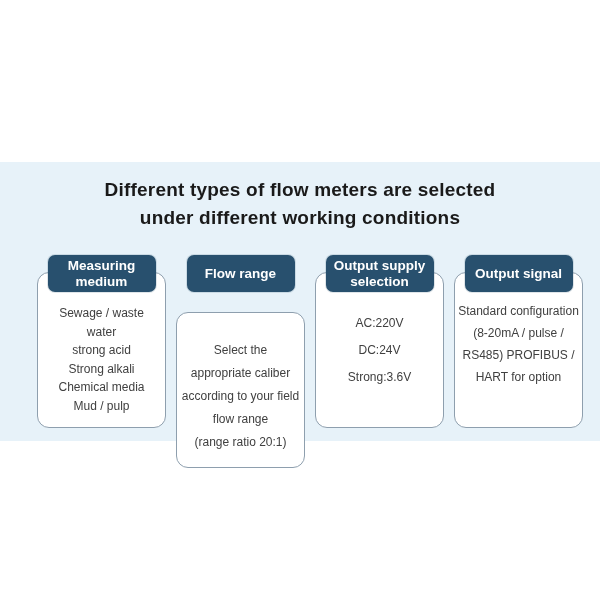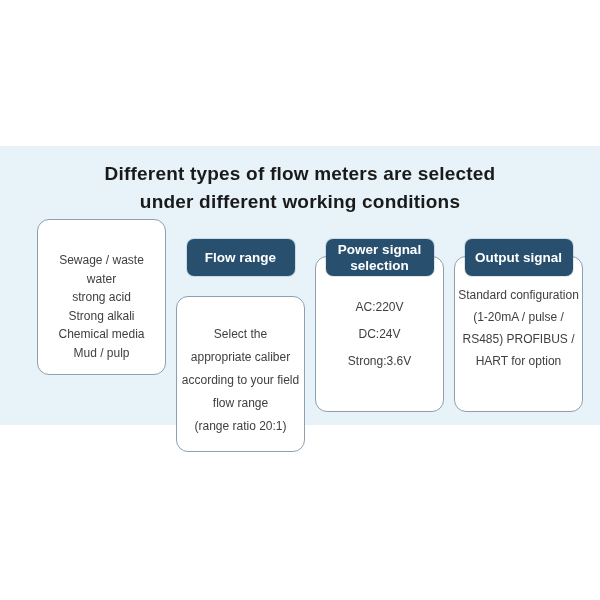--- a/index.html
+++ b/index.html
@@ -12,21 +12,21 @@
     overflow: hidden;
   }
   .page {
     position: relative;
     width: 600px;
     height: 600px;
     background: #ffffff;
   }
   .panel {
     position: absolute;
-    top: 146px;
+    top: 162px;
     left: 0;
     width: 600px;
     height: 279px;
     background: #e7f2f9;
     box-sizing: border-box;
     padding-top: 14px;
   }
   .title {
     margin: 0;
     text-align: center;
@@ -95,48 +95,50 @@
 
 <div class="page">
   <div class="panel">
 
     <h1 class="title">Different types of flow meters are selected
 under different working conditions</h1>
 
     <div class="cards">
 
       <div class="card">
+        <div class="card-header">Measuring
+medium</div>
         <div class="card-body">Sewage / waste
 water
 strong acid
 Strong alkali
 Chemical media
 Mud / pulp</div>
       </div>
 
       <div class="card">
         <div class="card-header">Flow range</div>
         <div class="card-body">Select the
 appropriate caliber
 according to your field
 flow range
 (range ratio 20:1)</div>
       </div>
 
       <div class="card">
-        <div class="card-header">Power signal
+        <div class="card-header">Output supply
 selection</div>
         <div class="card-body">AC:220V
 DC:24V
 Strong:3.6V</div>
       </div>
 
       <div class="card">
         <div class="card-header">Output signal</div>
         <div class="card-body">Standard configuration
-(1-20mA / pulse /
+(8-20mA / pulse /
 RS485) PROFIBUS /
 HART for option</div>
       </div>
 
     </div>
   </div>
 </div>
 
 </body></html>

